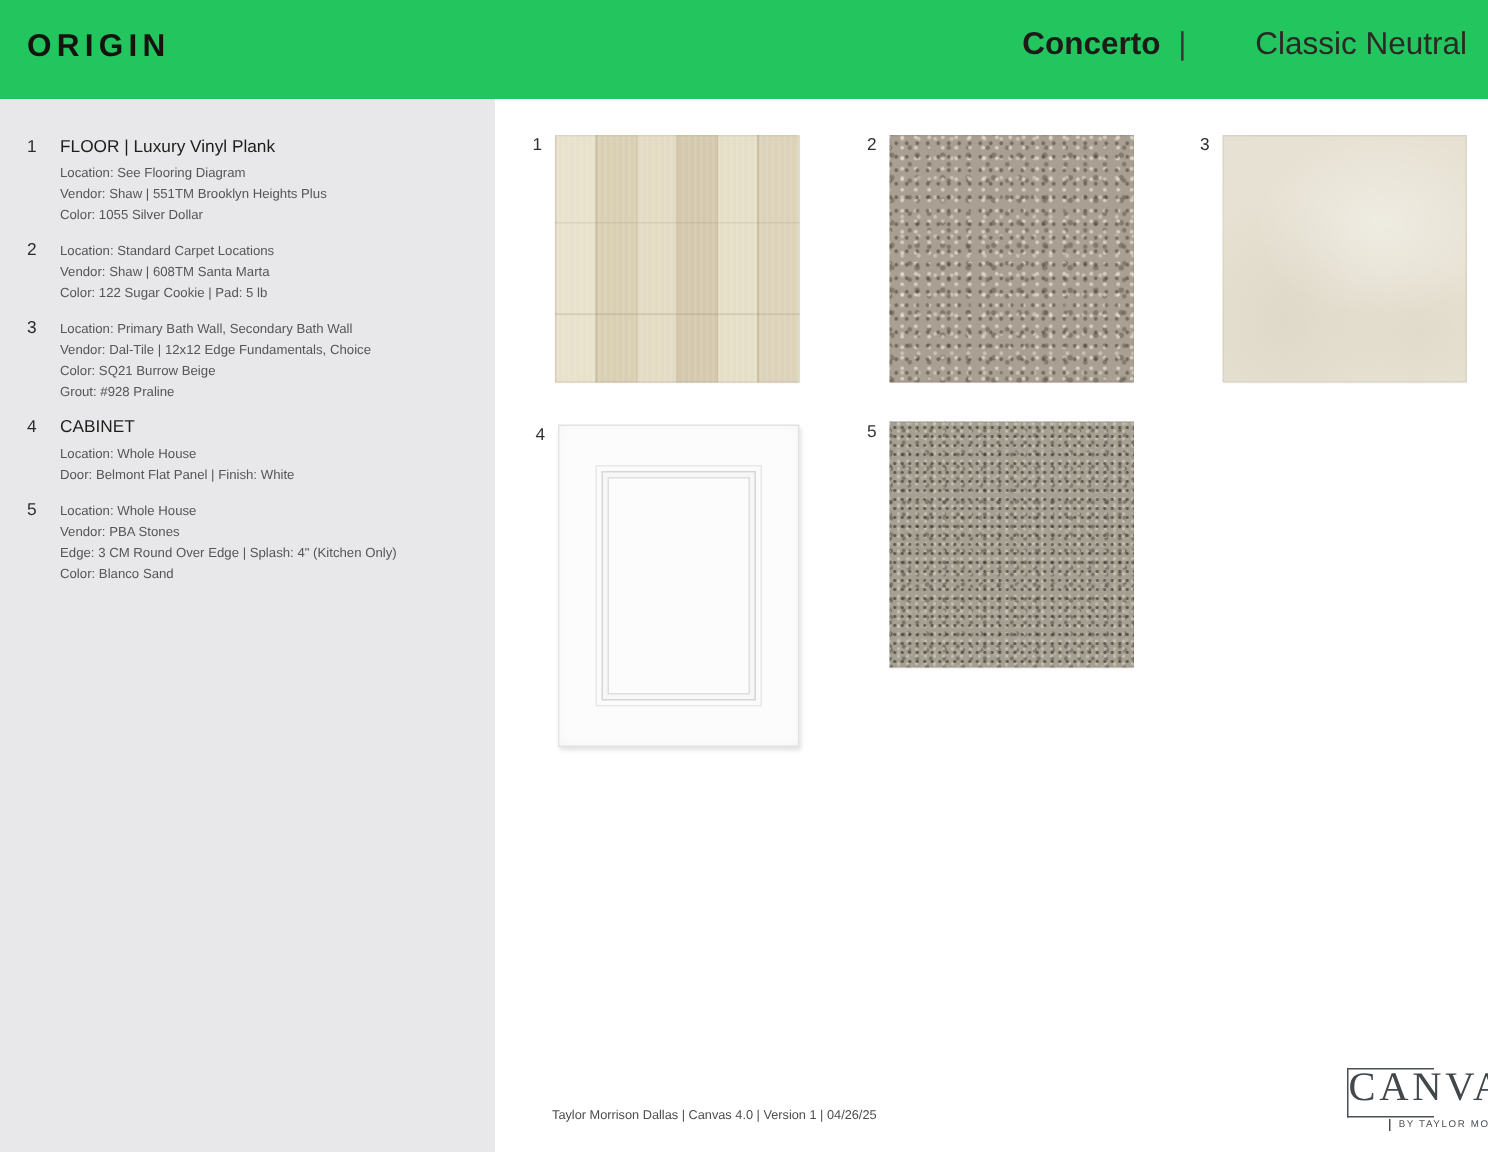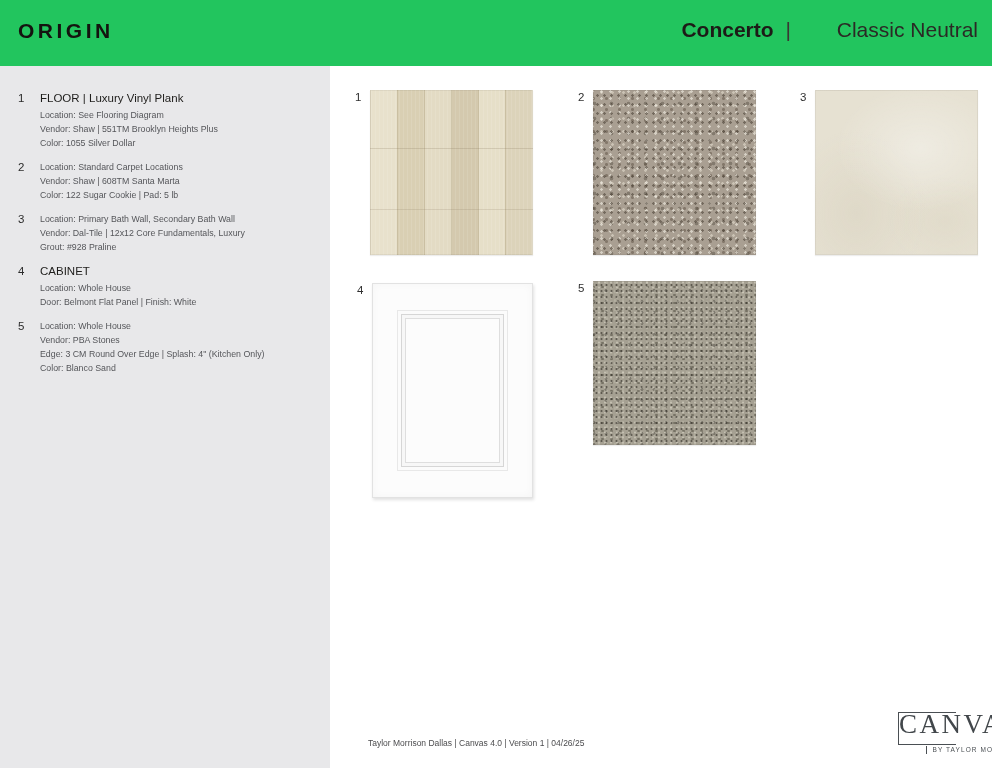--- a/index.html
+++ b/index.html
@@ -137,21 +137,22 @@
           <div class="legend-detail">Location: Standard Carpet Locations</div>
           <div class="legend-detail">Vendor: Shaw | 608TM Santa Marta</div>
           <div class="legend-detail">Color: 122 Sugar Cookie | Pad: 5 lb</div>
         </div>
       </div>
 
       <div class="legend-item">
         <div class="legend-num">3</div>
         <div class="legend-body">
           <div class="legend-detail">Location: Primary Bath Wall, Secondary Bath Wall</div>
-          <div class="legend-detail">Vendor: Dal-Tile | 12x12 Core Fundamentals, Luxury</div>
+          <div class="legend-detail">Vendor: Dal-Tile | 12x12 Edge Fundamentals, Choice</div>
+          <div class="legend-detail">Color: SQ21 Burrow Beige</div>
           <div class="legend-detail">Grout: #928 Praline</div>
         </div>
       </div>
 
       <div class="legend-item">
         <div class="legend-num">4</div>
         <div class="legend-body">
           <div class="legend-title">CABINET</div>
           <div class="legend-detail">Location: Whole House</div>
           <div class="legend-detail">Door: Belmont Flat Panel | Finish: White</div>

